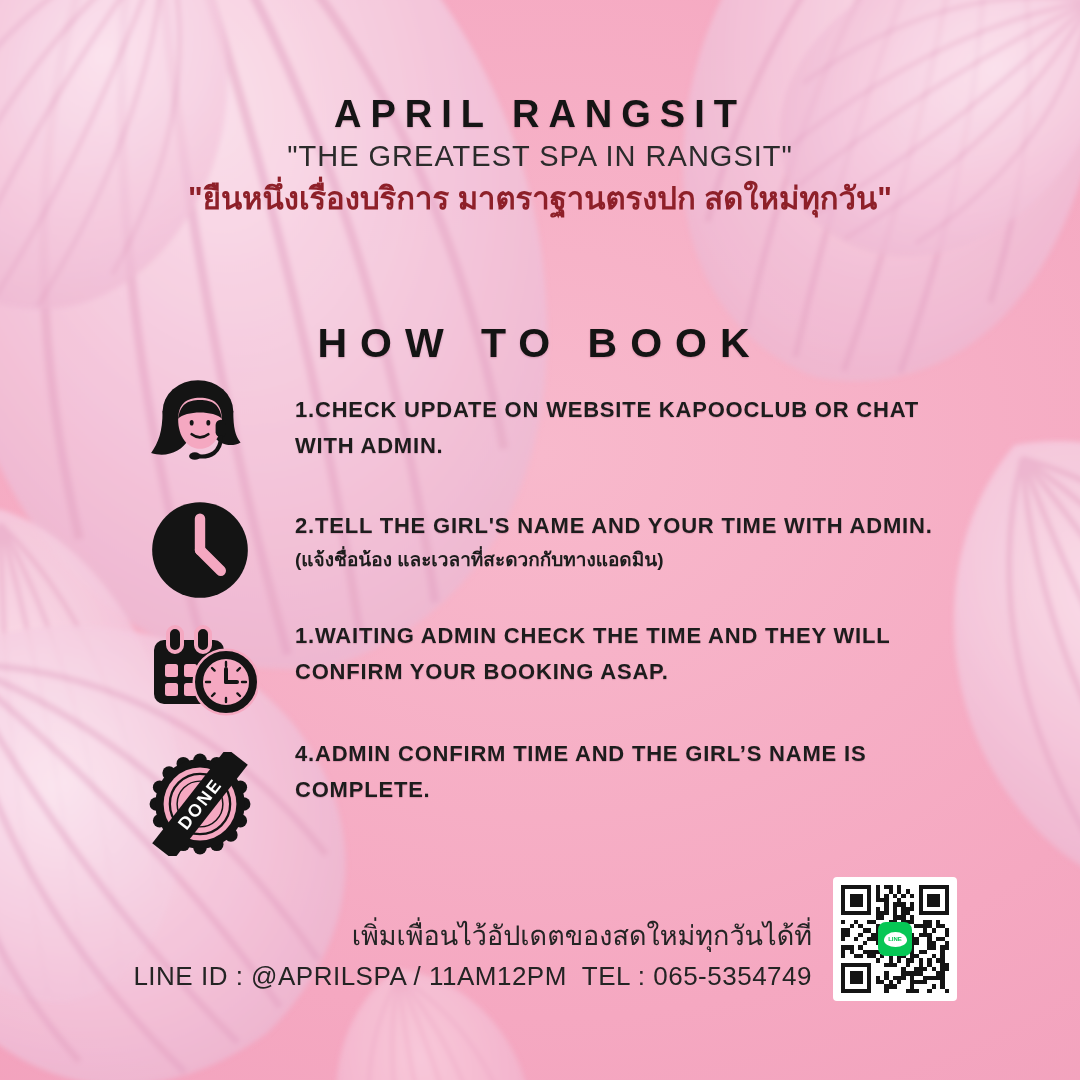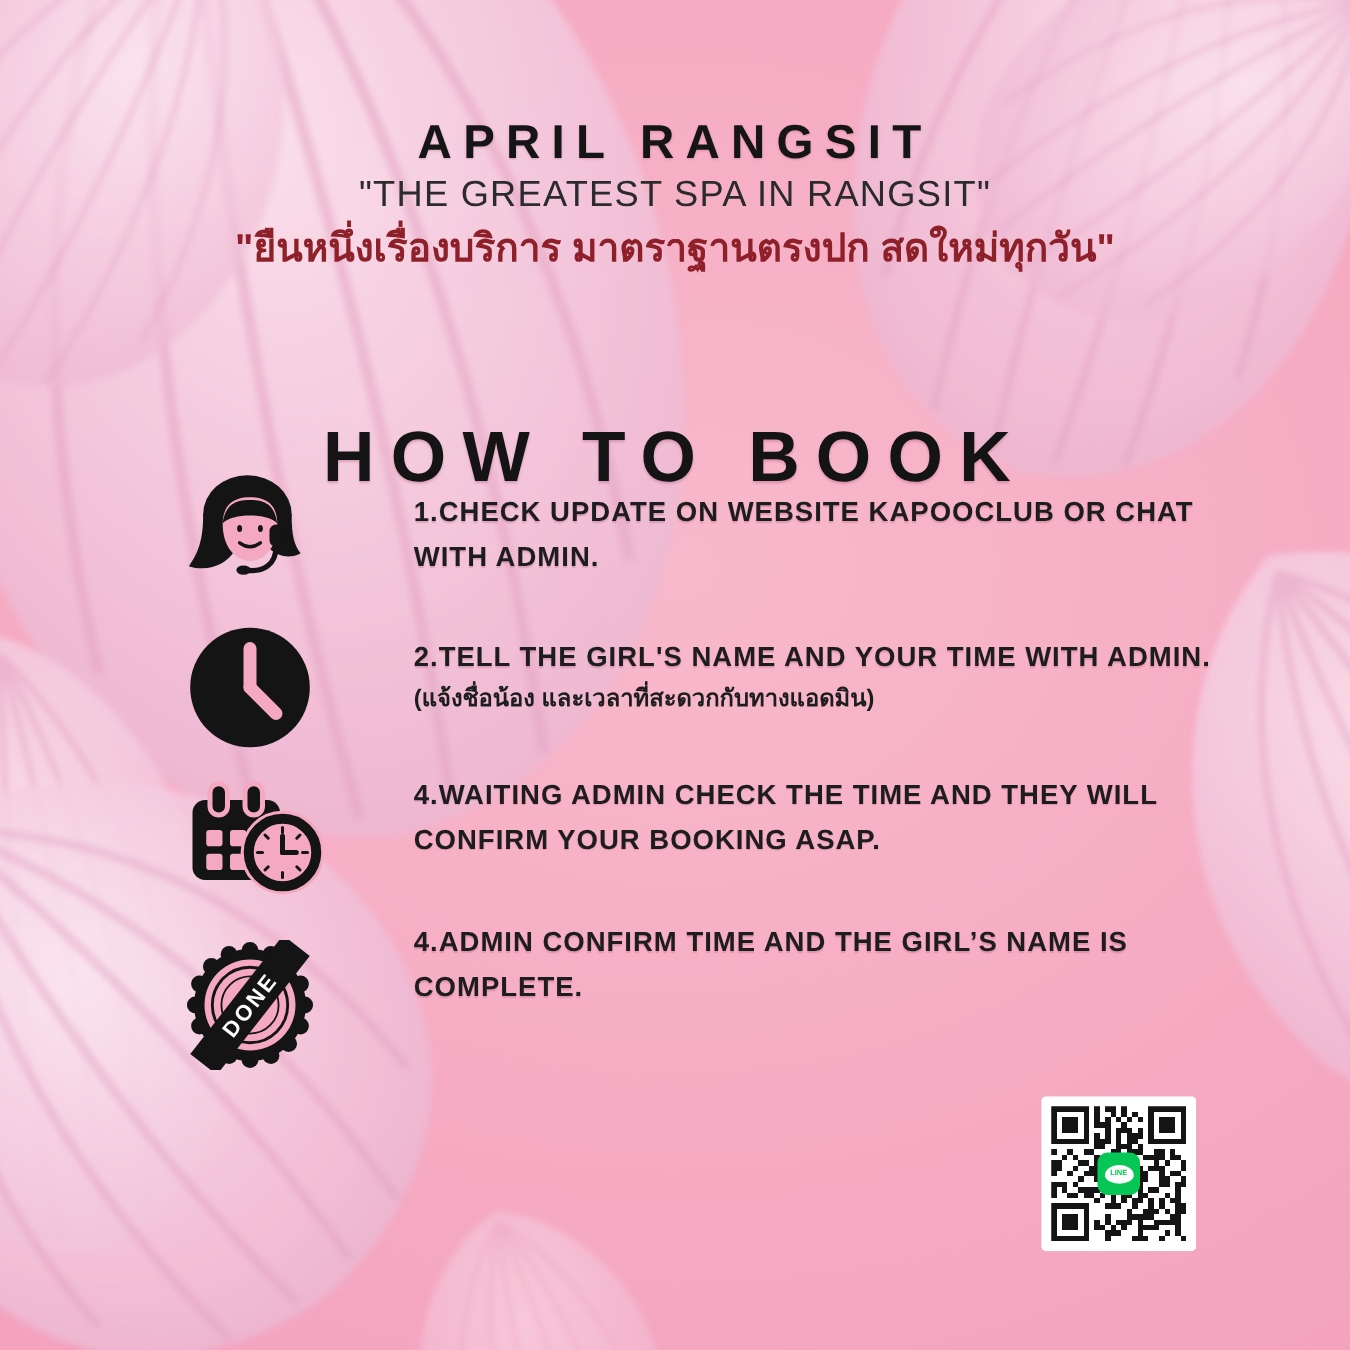--- a/index.html
+++ b/index.html
@@ -7,23 +7,23 @@
   .canvas{
     position:relative;width:1080px;height:1080px;overflow:hidden;
     background:radial-gradient(120% 95% at 50% 42%, #f8b9cc 0%, #f5a8c1 55%, #f09cb9 100%);
   }
   .petals{position:absolute;inset:0;z-index:0;pointer-events:none;}
   .layer{position:absolute;z-index:1;}
   .center{left:0;right:0;text-align:center;}
   .page-title{top:68px;font-size:38px;font-weight:700;letter-spacing:9px;color:#151515;text-shadow:0 1px 2px rgba(130,30,70,.25);}
   .sub-en{top:140px;font-size:29px;font-weight:400;letter-spacing:1px;color:#2b2b2b;}
   .sub-th{top:173px;font-size:31px;font-weight:700;color:#8e2029;}
-  .how-heading{top:286px;font-size:57px;font-weight:700;letter-spacing:13px;color:#141414;text-shadow:0 1px 2px rgba(130,30,70,.25);}
+  .how-heading{top:286px;font-size:41px;font-weight:700;letter-spacing:13px;color:#141414;text-shadow:0 1px 2px rgba(130,30,70,.25);}
   .step-icon{position:absolute;left:148px;width:104px;height:104px;z-index:1;}
-  .step-text{position:absolute;left:295px;width:690px;z-index:1;margin-left:36px;}
+  .step-text{position:absolute;left:295px;width:690px;z-index:1;}
   .step-title{font-size:22px;font-weight:700;letter-spacing:.8px;line-height:36px;color:#1d1d1d;white-space:pre-line;text-shadow:0 1px 1px rgba(130,30,70,.2);}
   .step-note{font-size:19px;font-weight:700;line-height:27px;margin-top:2px;color:#1d1d1d;white-space:pre-line;}
   .footer-text{position:absolute;top:916px;right:268px;text-align:right;z-index:1;color:#242424;}
   .footer-th{font-size:27px;line-height:40px;white-space:pre-wrap;}
   .footer-contact{font-size:26px;line-height:40px;letter-spacing:.5px;white-space:pre-wrap;}
   .qr-box{position:absolute;left:833px;top:877px;width:124px;height:124px;background:#ffffff;border-radius:4px;z-index:1;
     display:flex;align-items:center;justify-content:center;}
   .qr-box svg{width:108px;height:108px;}
   .line-badge{position:absolute;left:45px;top:45px;width:34px;height:34px;background:#06c755;border-radius:8px;
     display:flex;align-items:center;justify-content:center;}
@@ -127,21 +127,21 @@
         <line x1="64" y1="46" x2="66.6" y2="48.6"></line>
         <line x1="89.4" y1="71.4" x2="92" y2="74"></line>
         <line x1="64" y1="74" x2="66.6" y2="71.4"></line>
         <line x1="89.4" y1="48.6" x2="92" y2="46"></line>
       </g>
       <line x1="78" y1="60" x2="78" y2="47" stroke="#141414" stroke-width="4" stroke-linecap="round"></line>
       <line x1="78" y1="60" x2="89" y2="60" stroke="#141414" stroke-width="4" stroke-linecap="round"></line>
     </svg>
   </div>
   <div class="step-text" style="top:618px">
-    <div class="step-title">4.WAITING ADMIN CHECK THE TIME AND THEY WILL
+    <div class="step-title">1.WAITING ADMIN CHECK THE TIME AND THEY WILL
 CONFIRM YOUR BOOKING ASAP.</div>
   </div>
 
   <div class="step-icon" style="top:752px">
     <svg viewBox="0 0 100 100" width="104" height="104">
       <g fill="#141414">
         <circle cx="92" cy="50" r="6.5"></circle>
           <circle cx="88.8" cy="66.1" r="6.5"></circle>
           <circle cx="79.7" cy="79.7" r="6.5"></circle>
         <circle cx="66.1" cy="88.8" r="6.5"></circle>
@@ -166,20 +166,24 @@
         <rect x="-8" y="37" width="116" height="26" fill="#141414"></rect>
         <text x="50" y="50" text-anchor="middle" dominant-baseline="central" fill="#ffffff" font-family="Liberation Sans, sans-serif" font-size="17" font-weight="bold" letter-spacing="2">DONE</text>
       </g>
     </svg>
   </div>
   <div class="step-text" style="top:736px">
     <div class="step-title">4.ADMIN CONFIRM TIME AND THE GIRL’S NAME IS
 COMPLETE.</div>
   </div>
 
+  <div class="footer-text">
+    <div class="footer-th">เพิ่มเพื่อนไว้อัปเดตของสดใหม่ทุกวันได้ที่</div>
+    <div class="footer-contact">LINE ID : @APRILSPA / 11AM12PM  TEL : 065-5354749</div>
+  </div>
 
   <div class="qr-box">
     <svg id="qr-svg" viewBox="0 0 25 25" fill="#141414" shape-rendering="crispEdges">
         <rect x="0" y="0" width="1" height="1"></rect>
         <rect x="1" y="0" width="1" height="1"></rect>
         <rect x="2" y="0" width="1" height="1"></rect>
         <rect x="3" y="0" width="1" height="1"></rect>
         <rect x="4" y="0" width="1" height="1"></rect>
         <rect x="5" y="0" width="1" height="1"></rect>
         <rect x="6" y="0" width="1" height="1"></rect>

